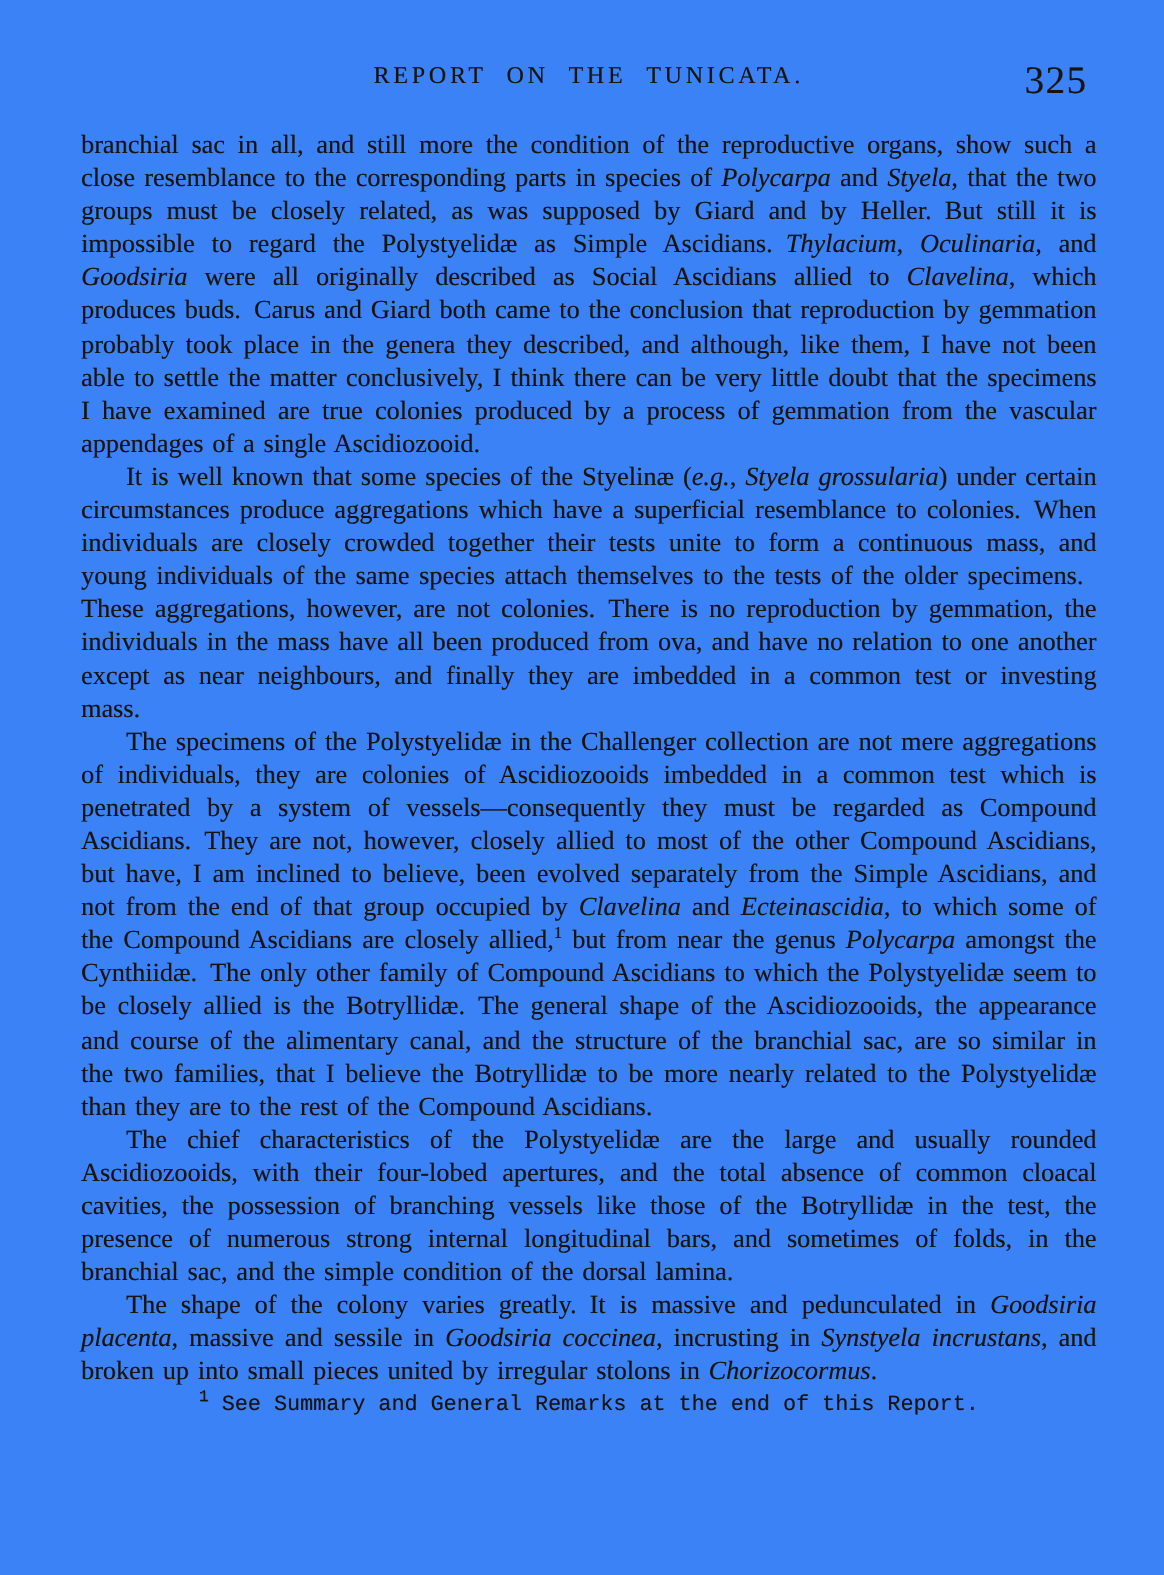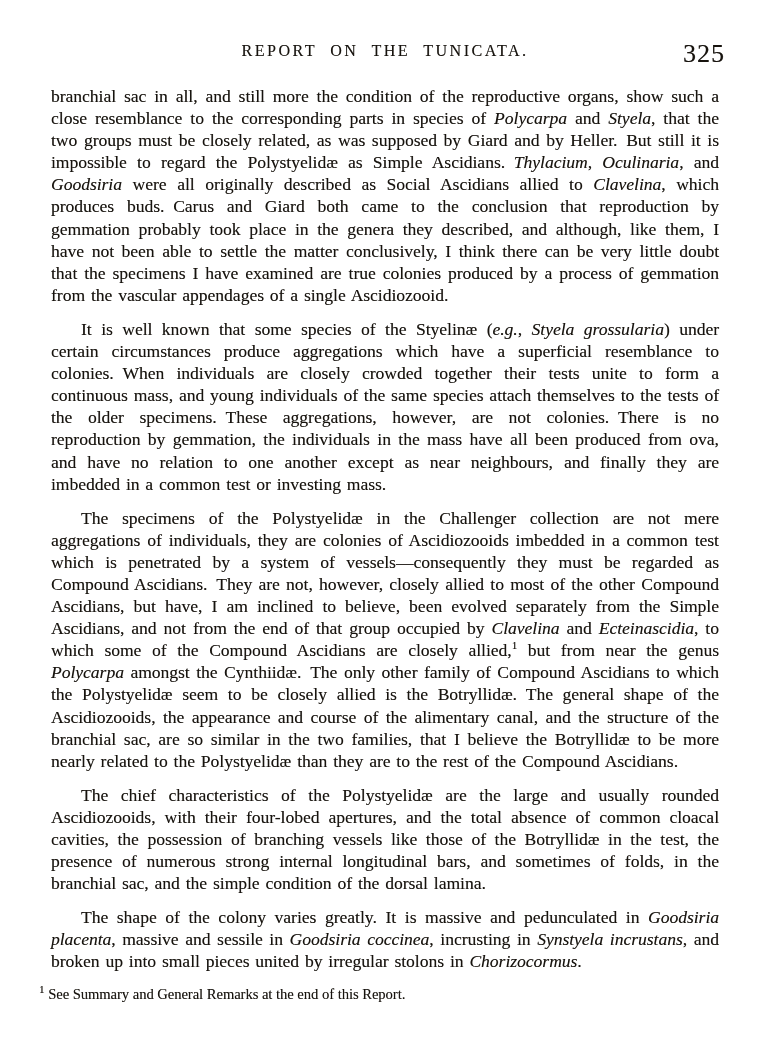--- a/index.html
+++ b/index.html
@@ -6,24 +6,24 @@
     margin: 0;
     padding: 0;
     background: #e9e9e7;
   }
   .page {
     position: relative;
     width: 776px;
     height: 1050px;
     margin: 0 auto;
     box-sizing: border-box;
-    background: #ffffff;
+    background: #3b82f6;
     color: #17130e;
     font-family: "Liberation Serif", "DejaVu Serif", serif;
-    padding: 42px 45px 0 39px;
+    padding: 42px 45px 0 54px;
     overflow: hidden;
     text-shadow: 0.25px 0.25px 0 rgba(23, 19, 14, 0.45);
   }
   .page-header {
     position: relative;
     height: 26px;
   }
   .running-title {
     text-align: center;
     font-size: 16px;
@@ -39,38 +39,39 @@
     letter-spacing: 1px;
   }
   .text-block {
     margin-top: 17px;
     font-size: 17.5px;
     line-height: 22.1px;
     text-align: justify;
     word-spacing: 1.5px;
   }
   p.para {
-    margin: 12px;
+    margin: 0;
   }
   p.para.indent {
     text-indent: 30px;
   }
   .it {
     font-style: italic;
   }
   sup.fn-ref {
     font-size: 11px;
     line-height: 0;
     vertical-align: super;
   }
   .footnote {
     margin-top: 3px;
-    text-align: left;
+    text-align: center;
     font-size: 14.5px;
     line-height: 19px;
+    font-family: Liberation Mono, monospace;
   }
 </style>
 </head>
 <body>
 
 <div class="page">
   <div class="page-header">
     <div class="running-title">REPORT ON THE TUNICATA.</div>
     <div class="page-number">325</div>
   </div>

